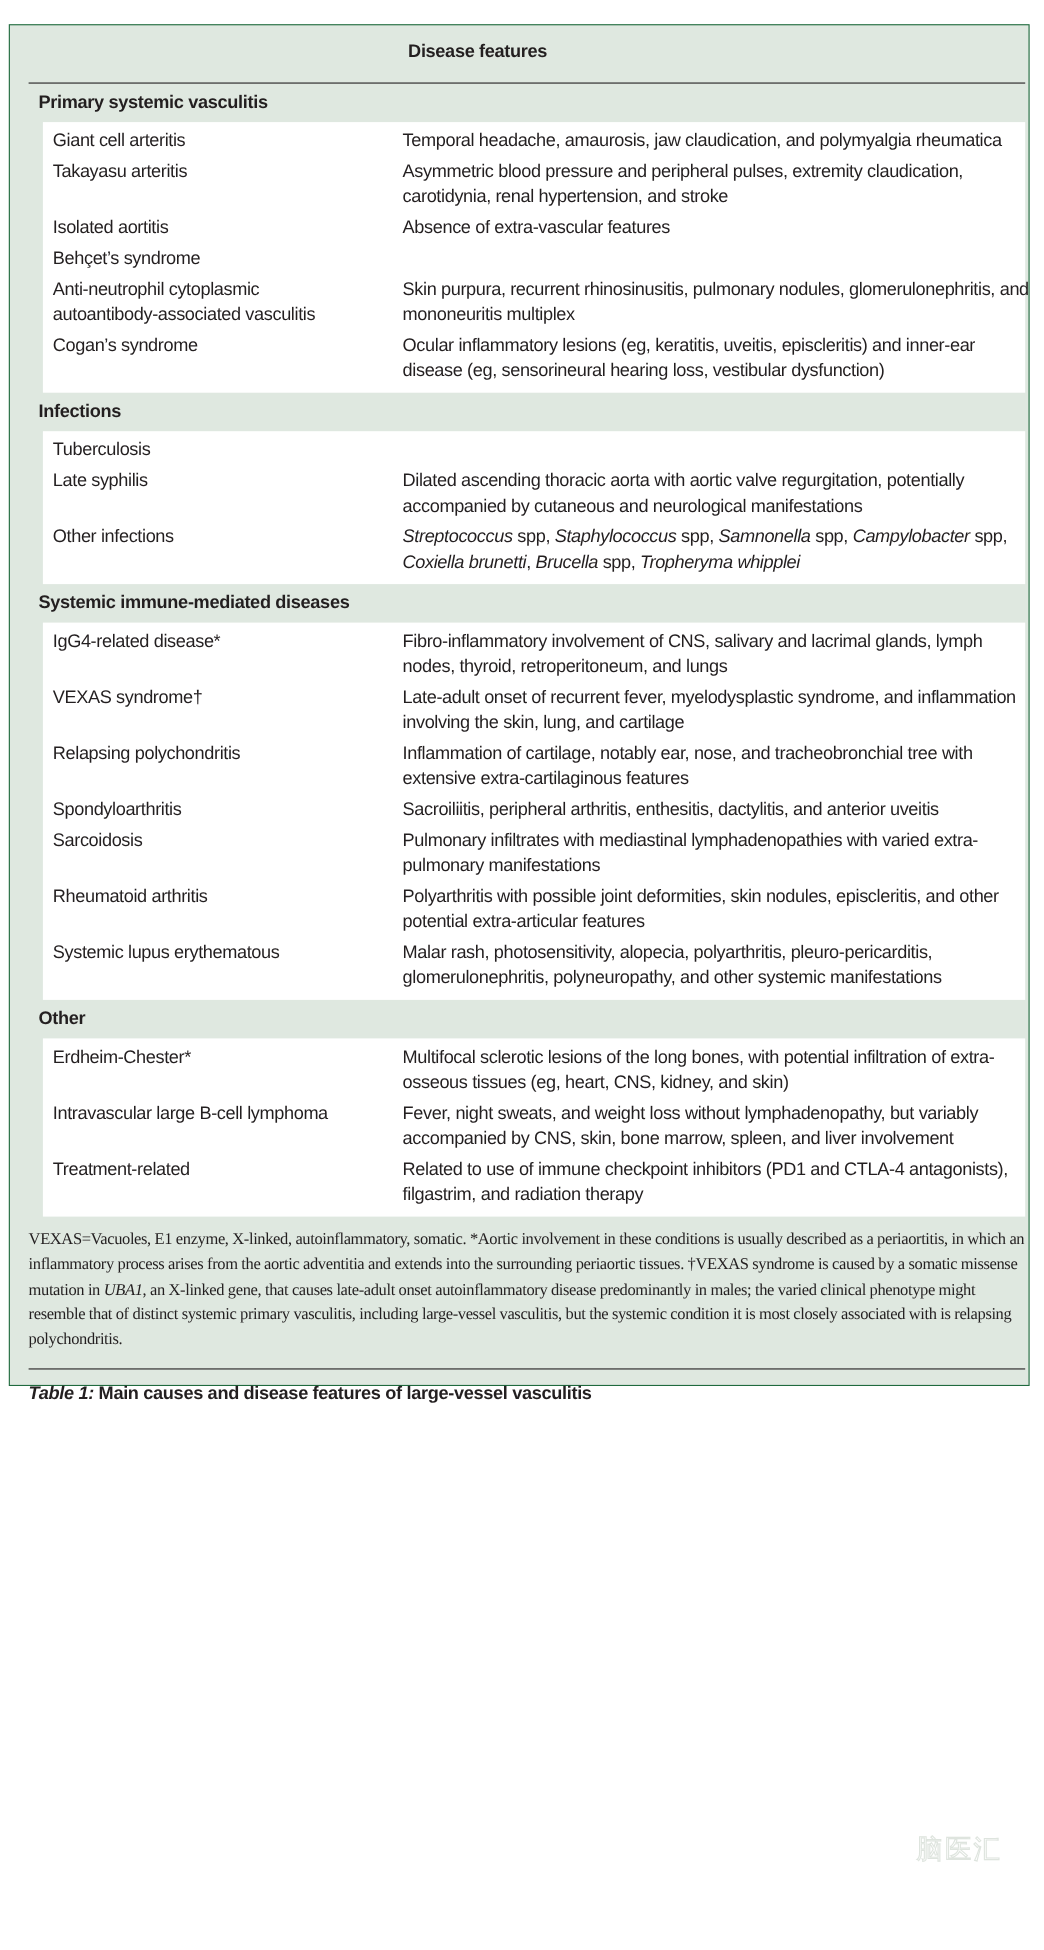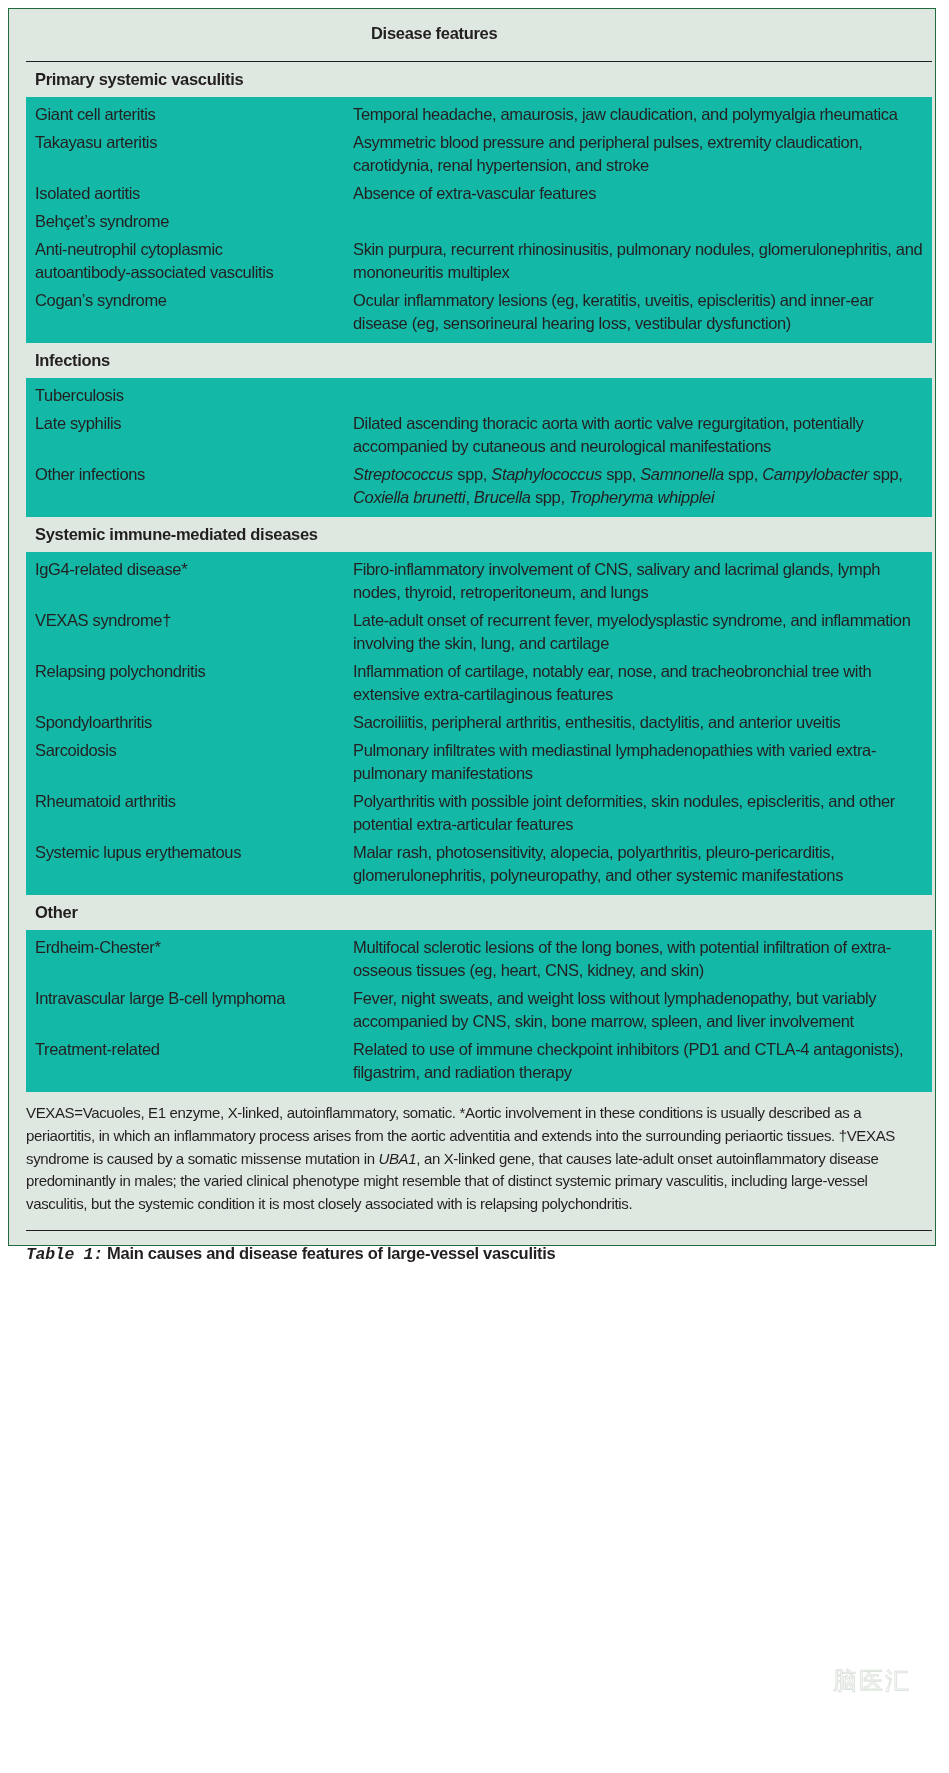--- a/index.html
+++ b/index.html
@@ -1,35 +1,35 @@
 <!DOCTYPE html>
 <html><head>
 <meta charset="utf-8">
 <style>
   html, body { margin: 0; padding: 0; background: #ffffff; }
   body { width: 949px; height: 1773px; position: relative; overflow: hidden;
          font-family: "Liberation Sans", sans-serif; color: #231f20; }
-  .panel { position: absolute; left: 8px; top: 8px; width: 928px; height: 1238px;
+  .panel { position: absolute; left: 8px; top: 22px; width: 928px; height: 1238px;
            border: 1.5px solid #1f6a3e; background: #dfe8e0; box-sizing: border-box; }
   .inner { position: absolute; left: 17px; top: 0; width: 906px; }
   .head { height: 52px; border-bottom: 1.5px solid #231f20; position: relative; }
   .head-label { position: absolute; left: 345px; top: 15px; font-size: 16.5px; font-weight: bold;
                 letter-spacing: -0.3px; }
   .section-title { height: 35px; line-height: 35px; padding-left: 9px; font-size: 16.5px;
                    font-weight: bold; letter-spacing: -0.3px; }
-  .rows { background: #14b8a6; padding: 5px 0 4px 0; }
+  .rows { background: #ffffff; padding: 5px 0 4px 0; margin-left: 13px; }
   .row { display: flex; padding: 1px 0 4px 0; font-size: 16.5px; line-height: 23px; letter-spacing: -0.35px; }
   .c1 { width: 327px; padding-left: 9px; box-sizing: border-box; flex: none; }
   .c2 { width: 570px; flex: none; }
   .foot { padding: 10px 0 0 0; font-size: 15px; line-height: 22.8px; letter-spacing: -0.35px;
-          color: #231f20; }
+          color: #231f20; font-family: Liberation Serif, serif; }
   .foot p { margin: 0; }
   .cap-rule { border-top: 1.5px solid #231f20; margin-top: 14px; }
   .caption { padding-top: 13px; font-size: 16.5px; font-weight: bold; letter-spacing: -0.3px; }
-  .caption i { font-weight: bold; font-family: Liberation Mono, monospace; }
+  .caption i { font-weight: bold; }
   .watermark { position: absolute; left: 808px; top: 1648px; width: 128px; height: 96px;
                border: 3px solid rgba(255,255,255,0.85); border-radius: 50% 46% 48% 52%;
                box-sizing: border-box; text-align: center; color: rgba(255,255,255,0.9); }
   .wm-cn { font-family: "DejaVu Sans", sans-serif; font-size: 24px; margin-top: 14px; letter-spacing: 2px;
            -webkit-text-stroke: 1px rgba(200,210,200,0.6); }
   .wm-en { font-size: 8px; letter-spacing: 2px; margin-top: 2px; }
 </style>
 </head>
 <body>
 

